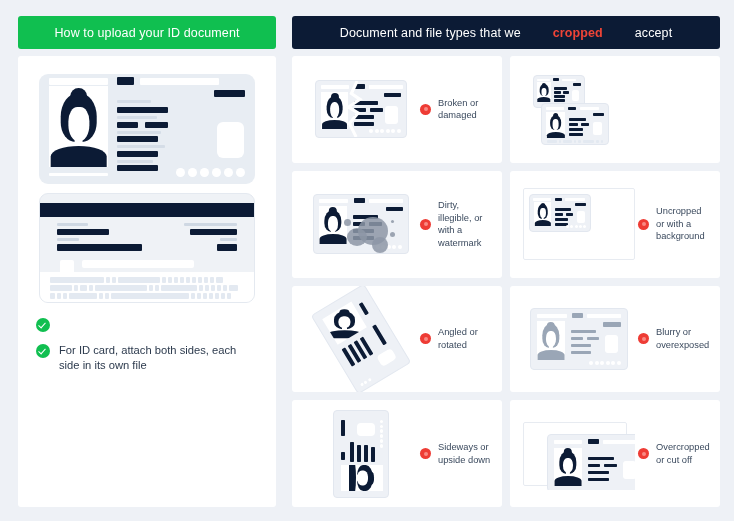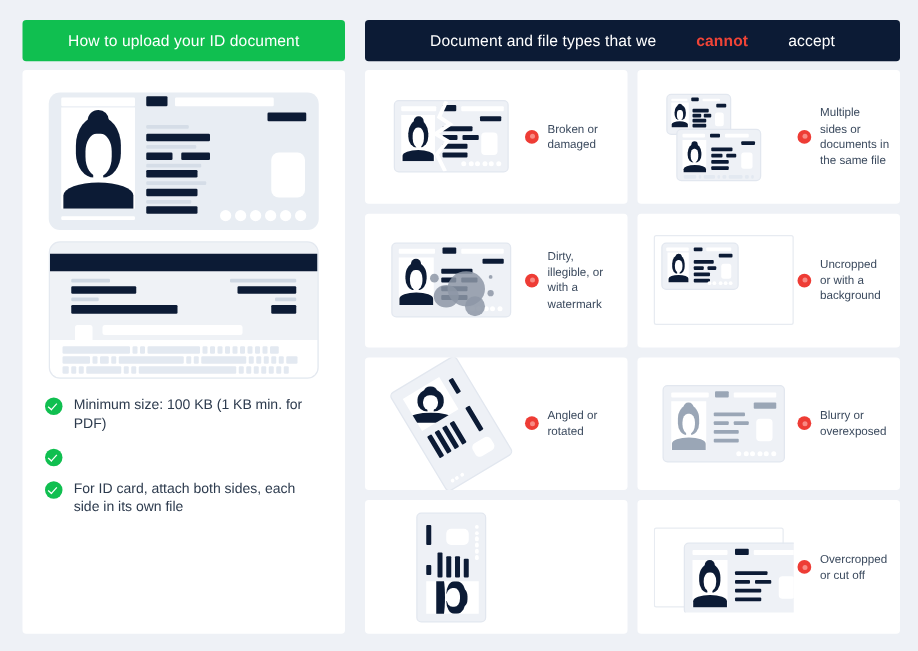--- a/index.html
+++ b/index.html
@@ -319,39 +319,35 @@
               <span style="width:4px;"></span>
             <span style="width:4px;"></span>
               <span style="width:4px;"></span>
           </div>
         </div>
       </div>
 
       <div class="bullets">
         <div class="bullet">
           <span class="check"></span>
-          <span class="bullet-text">Minimum size: 100 KB (1 KB min. for PDF)</span>
-        </div>
-        <div class="bullet">
-          <span class="check"></span>
         </div>
         <div class="bullet">
           <span class="check"></span>
           <span class="bullet-text">For ID card, attach both sides, each side in its own file</span>
         </div>
       </div>
 
     </div>
   </div>
 
   <div class="right-col">
 
     <div class="panel-head navy">
       <span>Document and file types that we </span>
-        <span class="red">cannot</span>
+        <span class="red">cropped</span>
         <span> accept</span>
     </div>
 
     <div class="grid">
 
       <div class="cell">
         <div class="cell-art">
           <div class="mini" style="width:92px;height:58px;">
             <div class="pale" style="left:5px;top:4px;width:28px;height:4px;background:#ffffff;"></div>
             <div class="bar" style="left:38px;top:3px;width:11px;height:5px;"></div>
@@ -441,24 +437,20 @@
                 <span style="width:10px;height:3px;"></span>
                   <span style="width:3px;height:3px;"></span>
                 <span style="width:3px;height:3px;"></span>
                   <span style="width:14px;height:3px;"></span>
                 <span style="width:3px;height:3px;"></span>
                   <span style="width:3px;height:3px;"></span>
               </div>
             </div>
           </div>
         </div>
-        <div class="cell-label">
-          <span class="dot"></span>
-          <span class="cell-text">Multiple sides or documents in the same file</span>
-        </div>
       </div>
 
       <div class="cell">
         <div class="cell-art">
           <div class="mini" style="width:96px;height:60px;overflow:hidden;">
             <div class="pale" style="left:5px;top:4px;width:29px;height:4px;background:#ffffff;"></div>
             <div class="bar" style="left:40px;top:3px;width:11px;height:5px;"></div>
             <div class="pale" style="left:55px;top:4px;width:34px;height:4px;background:#ffffff;"></div>
             <div class="bar" style="right:5px;top:12px;width:17px;height:4px;"></div>
             <div class="ph" style="left:5px;top:11px;width:28px;height:38px;">
@@ -628,20 +620,24 @@
               <div class="avatar" style="transform:rotate(90deg);">
                 <div class="av-bun"></div>
                   <div class="av-hair"></div>
                 <div class="av-face"></div>
                   <div class="av-neck"></div>
                   <div class="av-body"></div>
               </div>
             </div>
           </div>
         </div>
+        <div class="cell-label">
+          <span class="dot"></span>
+          <span class="cell-text">Sideways or upside down</span>
+        </div>
       </div>
 
       <div class="cell">
         <div class="cell-art">
           <div style="position:relative;width:112px;height:72px;overflow:hidden;">
             <div class="frame" style="left:0;top:4px;width:104px;height:64px;"></div>
             <div class="mini" style="position:absolute;left:24px;top:16px;width:96px;height:58px;">
               <div class="pale" style="left:6px;top:5px;width:28px;height:4px;background:#ffffff;"></div>
               <div class="bar" style="left:40px;top:4px;width:11px;height:5px;"></div>
               <div class="pale" style="left:55px;top:5px;width:34px;height:4px;background:#ffffff;"></div>

